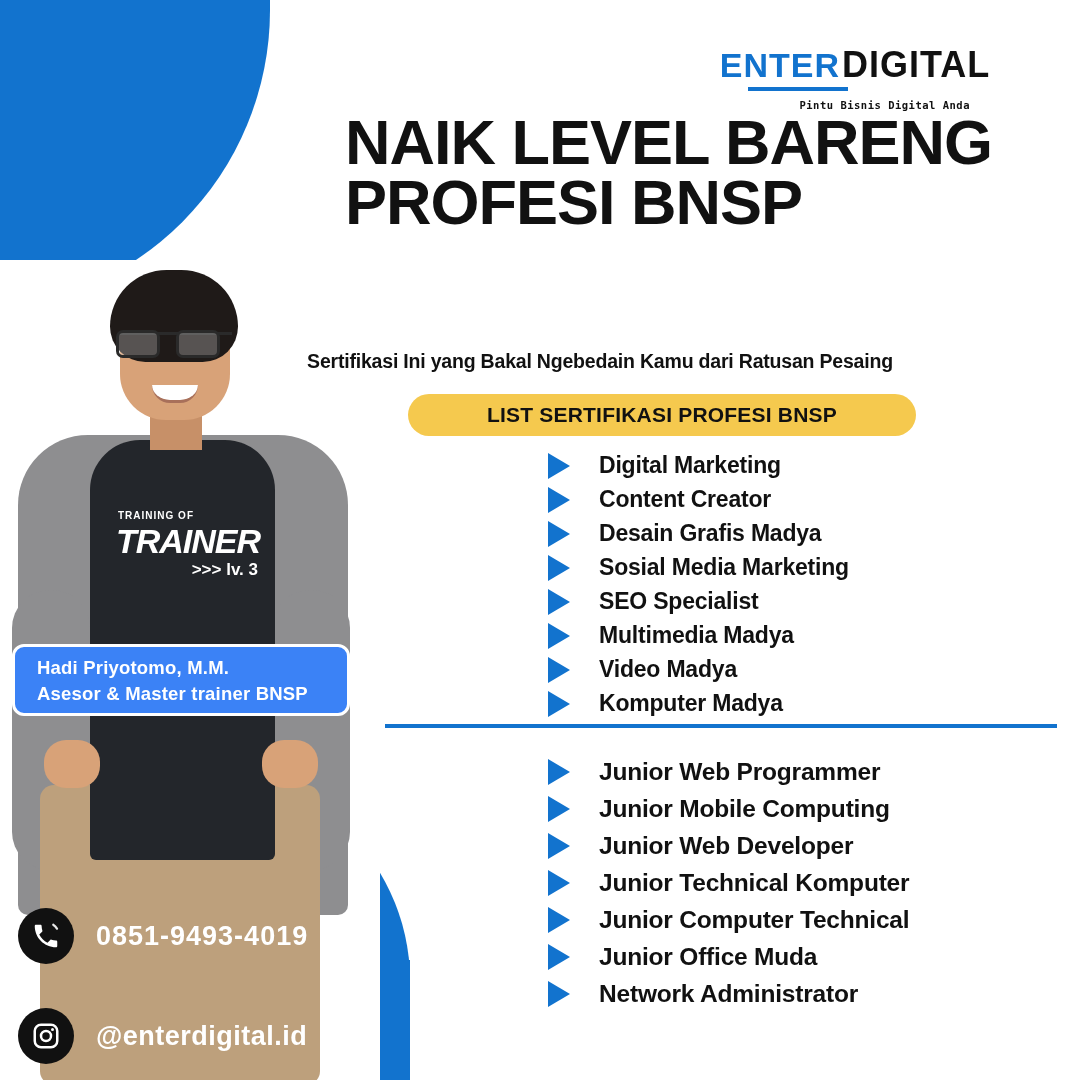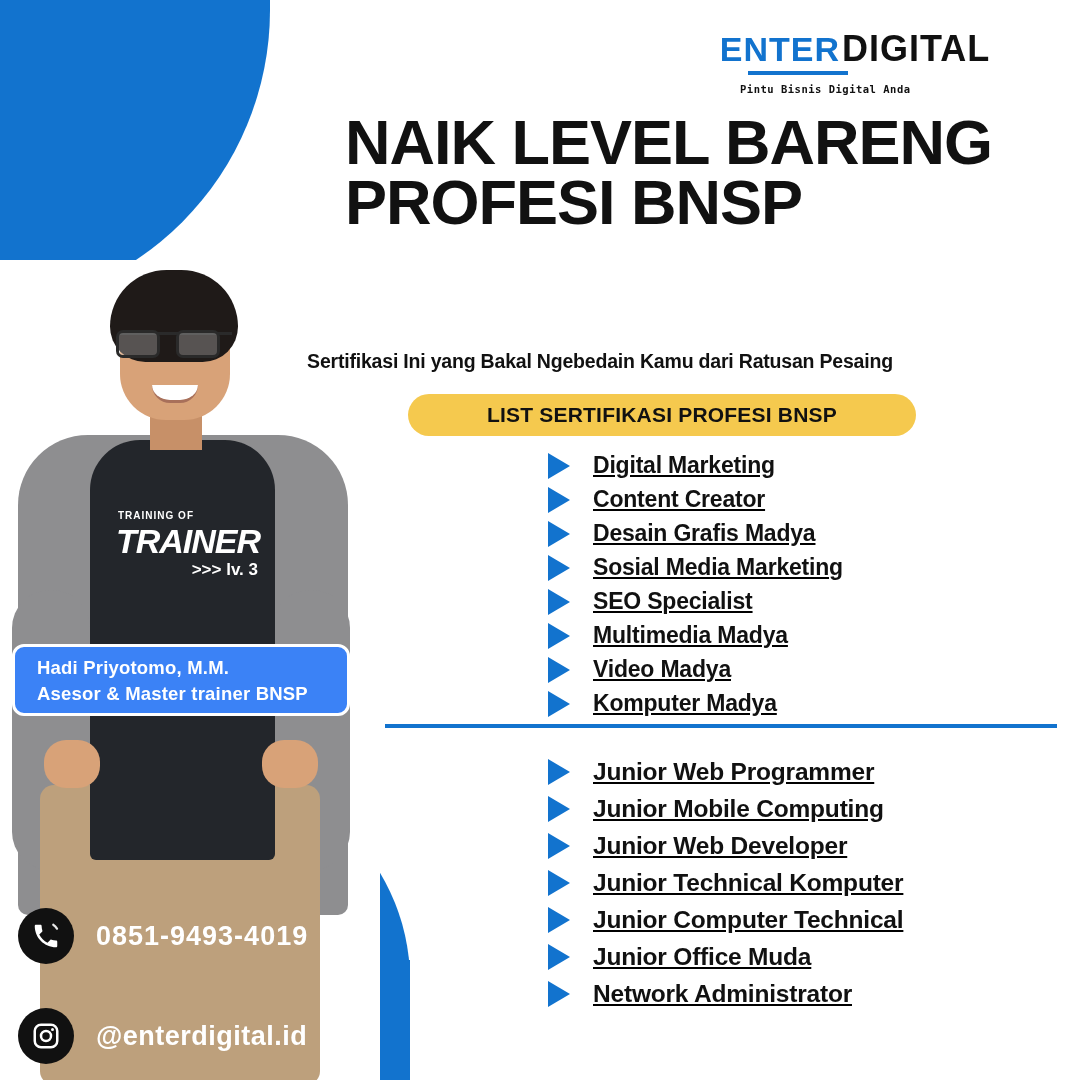--- a/index.html
+++ b/index.html
@@ -40,22 +40,22 @@
   .blue-bottom-strip {
     position: absolute;
     left: 0; bottom: 0;
     width: 410px; height: 120px;
     background: #1273CE;
   }
 
   
   .logo-wrap {
     position: absolute;
-    right: 110px; top: 28px;
-    width: 230px; text-align: left;
+    right: 110px; top: 44px;
+    width: 230px; text-align: right;
   }
   .logo-row {
     display: flex; align-items: baseline; justify-content: center;
     gap: 2px;
   }
   .logo-enter {
     font-size: 34px; font-weight: bold; letter-spacing: 1px;
     color: #1273CE; font-family: "Liberation Sans", sans-serif;
   }
   .logo-digital {
@@ -118,23 +118,22 @@
     left: 548px; top: 452px;
     width: 520px;
   }
   .list-bottom {
     position: absolute;
     left: 548px; top: 758px;
     width: 520px;
   }
   .list-item {
     display: flex; align-items: center;
-    gap: 23px;
+    gap: 29px;
     margin-bottom: 7px;
-    text-decoration: underline;
   }
   .list-bottom .list-item { margin-bottom: 9px; }
   .tri {
     width: 0; height: 0;
     border-top: 13px solid transparent;
     border-bottom: 13px solid transparent;
     border-left: 22px solid #1273CE;
     flex: 0 0 auto;
   }
   .li-label {

